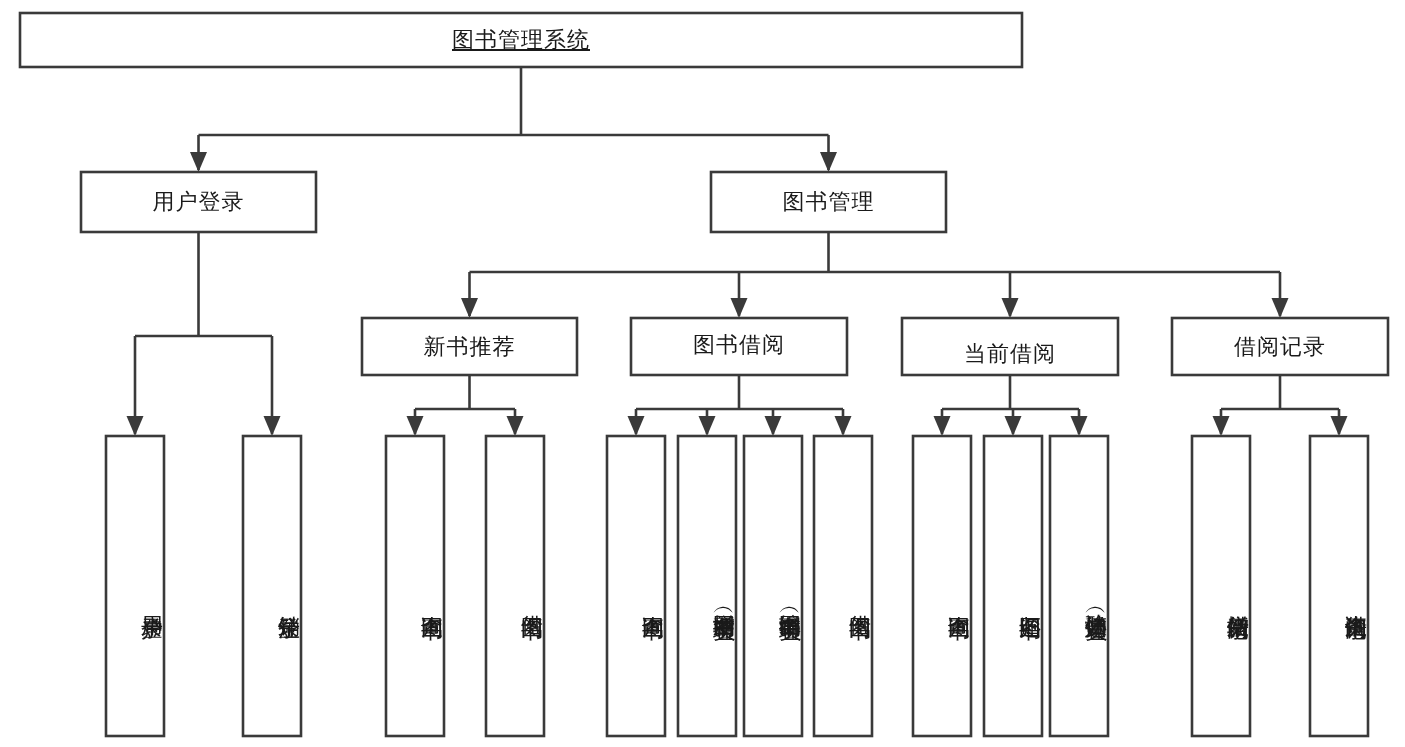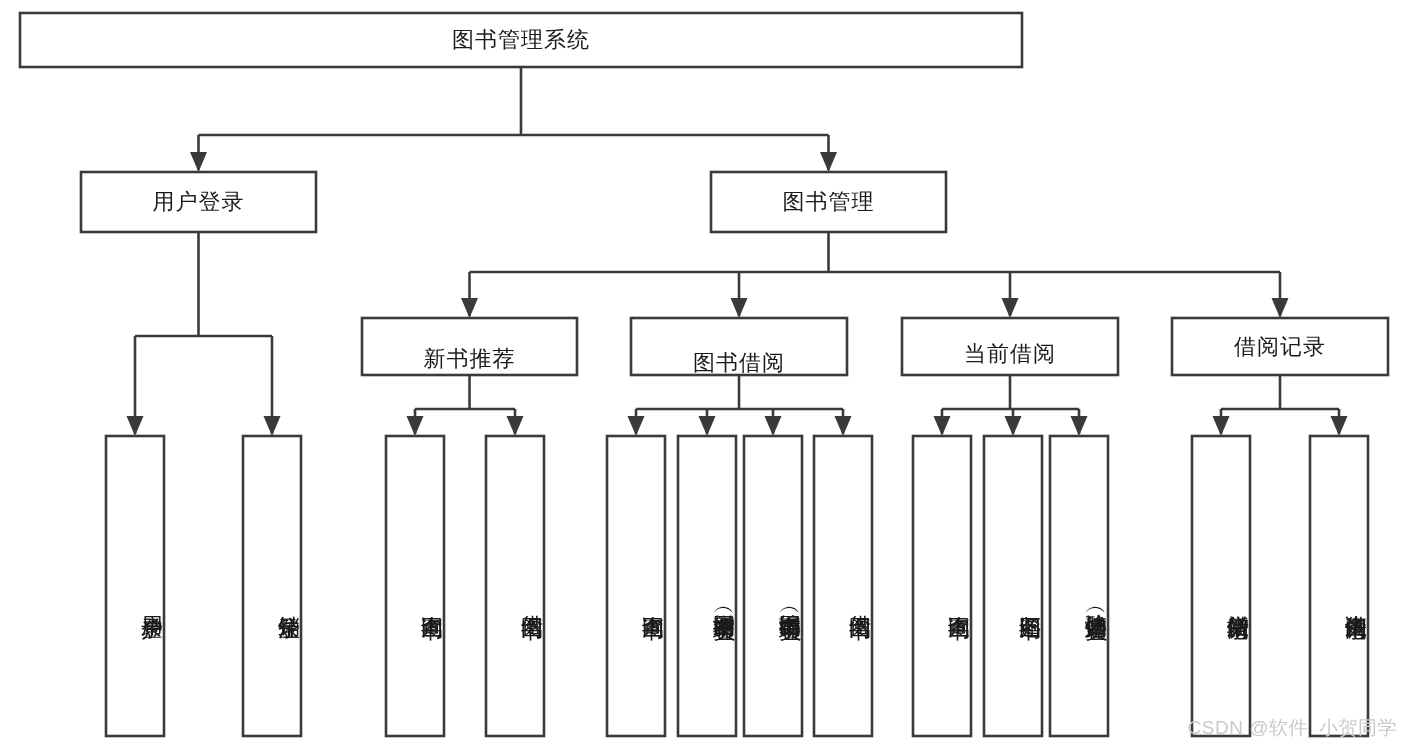--- a/index.html
+++ b/index.html
@@ -160,37 +160,36 @@
         <rect x="814" y="436" width="58" height="300" class="node-box"></rect>
         <rect x="913" y="436" width="58" height="300" class="node-box"></rect>
         <rect x="984" y="436" width="58" height="300" class="node-box"></rect>
         <rect x="1050" y="436" width="58" height="300" class="node-box"></rect>
         <rect x="1192" y="436" width="58" height="300" class="node-box"></rect>
         <rect x="1310" y="436" width="58" height="300" class="node-box"></rect>
       </g>
   </svg>
 
   <div id="labels-layer">
-      <div class="hlabel-wrap" style="left: 20px; top: 13px; width: 1002px; height: 54px;">图书管理系统</div>
+      <div class="hlabel-wrap" style="left: 20px; top: 13px; width: 1002px; height: 54px; text-decoration: underline;">图书管理系统</div>
       <div class="hlabel-wrap" style="left: 81px; top: 172px; width: 235px; height: 60px;">用户登录</div>
       <div class="hlabel-wrap" style="left: 711px; top: 172px; width: 235px; height: 60px;">图书管理</div>
-      <div class="hlabel-wrap" style="left: 362px; top: 318px; width: 215px; height: 57px; margin-top: 12px;">新书推荐</div>
-      <div class="hlabel-wrap" style="left: 631px; top: 329px; width: 216px; height: 67px;">图书借阅</div>
+      <div class="hlabel-wrap" style="left: 362px; top: 318px; width: 215px; height: 57px;">新书推荐</div>
+      <div class="hlabel-wrap" style="left: 631px; top: 311px; width: 216px; height: 67px;">图书借阅</div>
       <div class="hlabel-wrap" style="left: 902px; top: 318px; width: 216px; height: 71px;">当前借阅</div>
       <div class="hlabel-wrap" style="left: 1172px; top: 318px; width: 216px; height: 57px; text-align: right;">借阅记录</div>
       <div class="vlabel-wrap" style="left: 106px; top: 436px; width: 58px; height: 300px; padding-top: 14px;">用户登录</div>
       <div class="vlabel-wrap" style="left: 243px; top: 436px; width: 58px; height: 300px; padding-top: 14px;">注销登录</div>
       <div class="vlabel-wrap" style="left: 386px; top: 436px; width: 58px; height: 300px; padding-top: 14px;">查询图书</div>
       <div class="vlabel-wrap" style="left: 486px; top: 436px; width: 58px; height: 300px; padding-top: 14px;">借阅图书</div>
       <div class="vlabel-wrap" style="left: 607px; top: 436px; width: 58px; height: 300px; padding-top: 14px;">查询图书</div>
       <div class="vlabel-wrap" style="left: 678px; top: 436px; width: 58px; height: 300px; padding-top: 14px;">新增图书（管理员）</div>
       <div class="vlabel-wrap" style="left: 744px; top: 436px; width: 58px; height: 300px; padding-top: 14px;">编辑图书（管理员）</div>
       <div class="vlabel-wrap" style="left: 814px; top: 436px; width: 58px; height: 300px; padding-top: 14px;">借阅图书</div>
       <div class="vlabel-wrap" style="left: 913px; top: 436px; width: 58px; height: 300px; padding-top: 14px;">查询图书</div>
       <div class="vlabel-wrap" style="left: 984px; top: 436px; width: 58px; height: 300px; padding-top: 14px;">归还图书</div>
       <div class="vlabel-wrap" style="left: 1050px; top: 436px; width: 58px; height: 300px; padding-top: 14px;">确认归还（管理员）</div>
       <div class="vlabel-wrap" style="left: 1192px; top: 436px; width: 58px; height: 300px; padding-top: 14px;">新增借阅记录</div>
       <div class="vlabel-wrap" style="left: 1310px; top: 436px; width: 58px; height: 300px; padding-top: 14px;">查询借阅记录</div>
     </div>
 
-  <div class="watermark">CSDN @软件_小贺同学</div>
 
 </div>
 
 </body></html>

